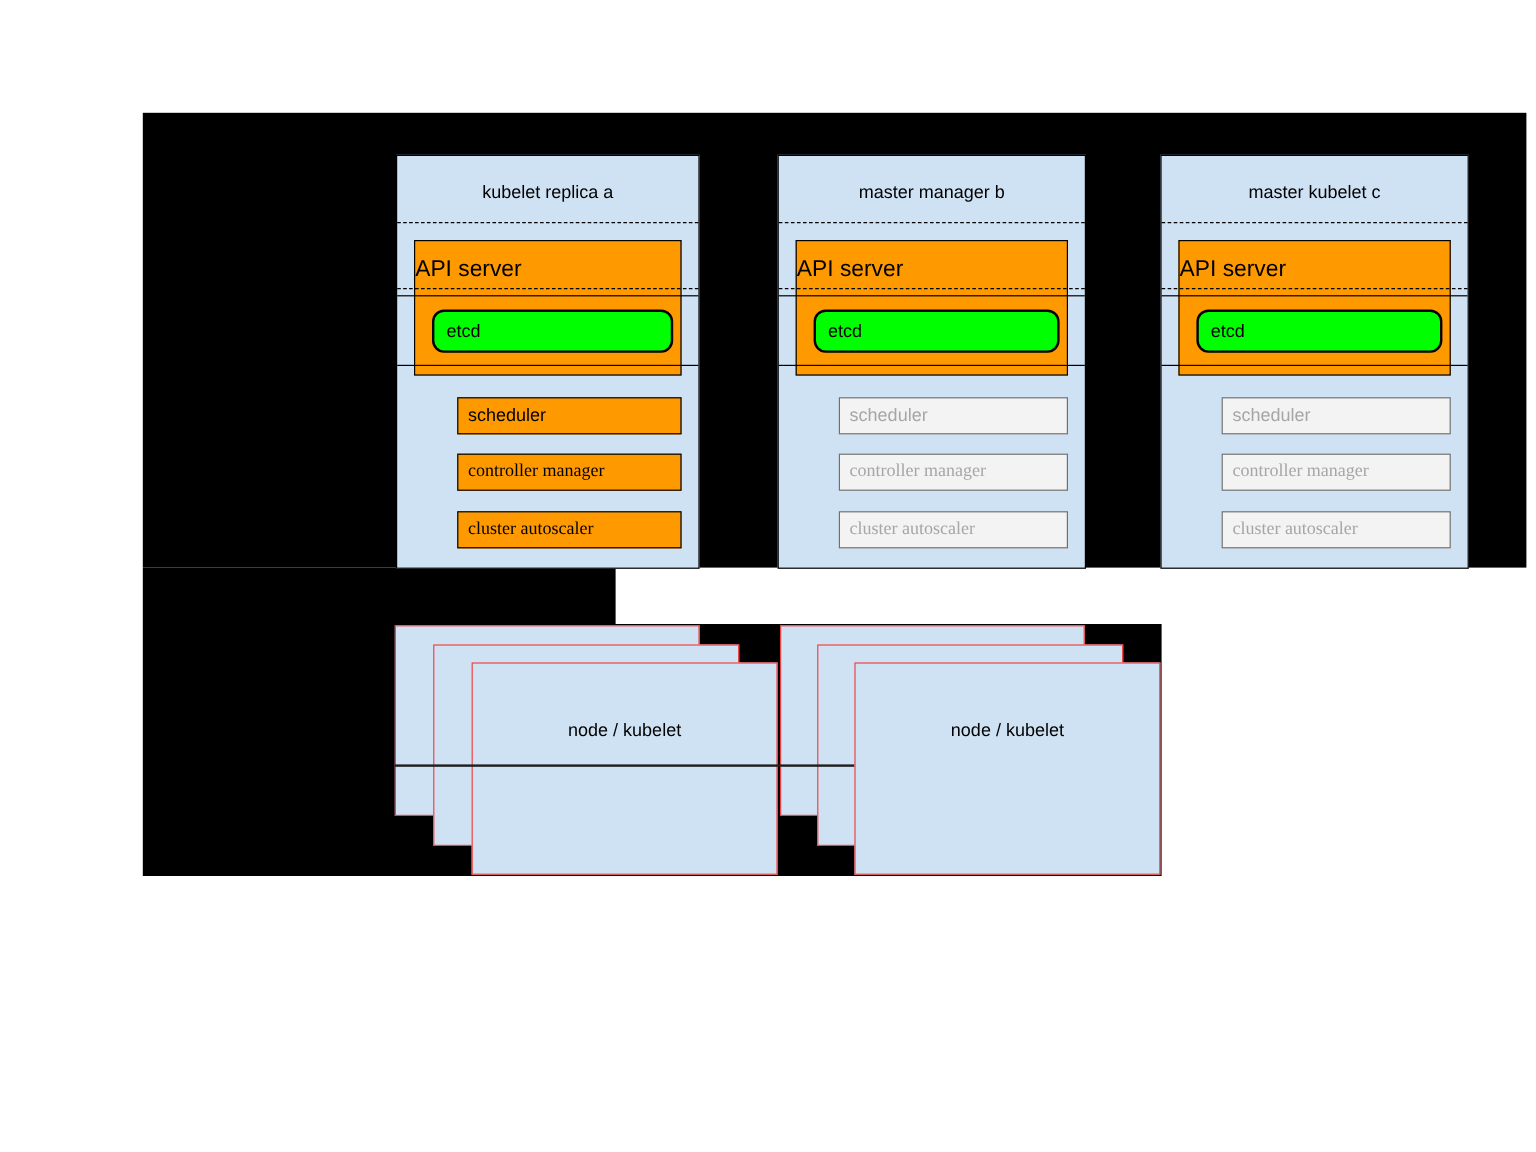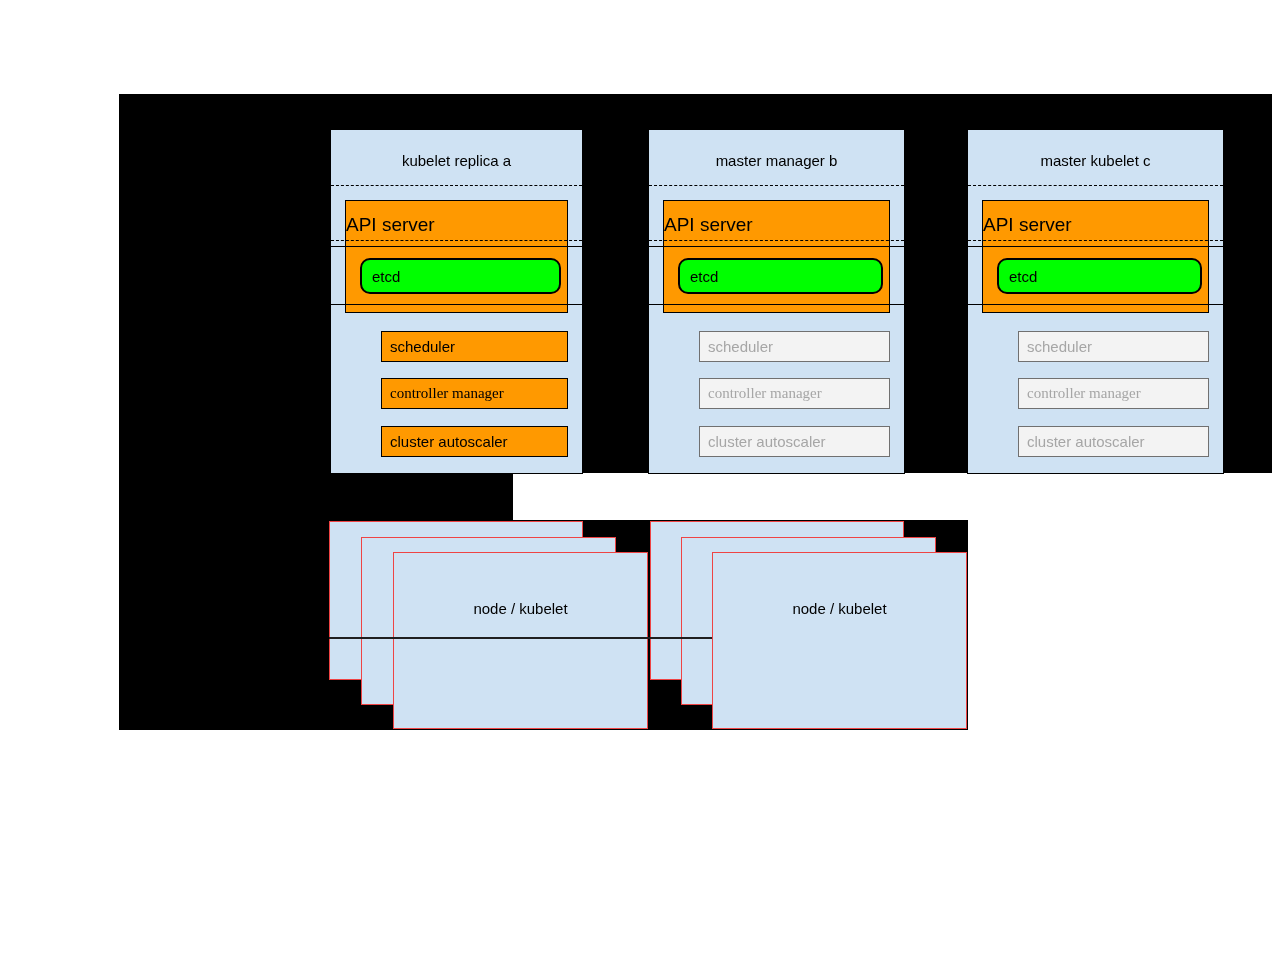--- a/index.html
+++ b/index.html
@@ -60,21 +60,21 @@
 
   .comp {
     position: absolute; left: 14px; right: 14px; height: 31px;
     box-sizing: border-box; border: 1px solid #000; background: #ff9900;
     font-size: 15px; display: flex; align-items: center; padding-left: 8px;
     z-index: 3;
     margin-left: 36px;
   }
   .comp-1 { top: 201px; }
   .comp-2 { top: 248px; font-family: Liberation Serif, serif; }
-  .comp-3 { top: 296px; }
+  .comp-3 { top: 296px; font-family: Liberation Serif, serif; }
   .replica.standby .comp {
     background: #f3f3f3;
     border-color: #707070;
     color: #a6a6a6;
   }
 
   .node-box {
     position: absolute;
     background: #cfe2f3;
     border: 1px solid #ef4444;

